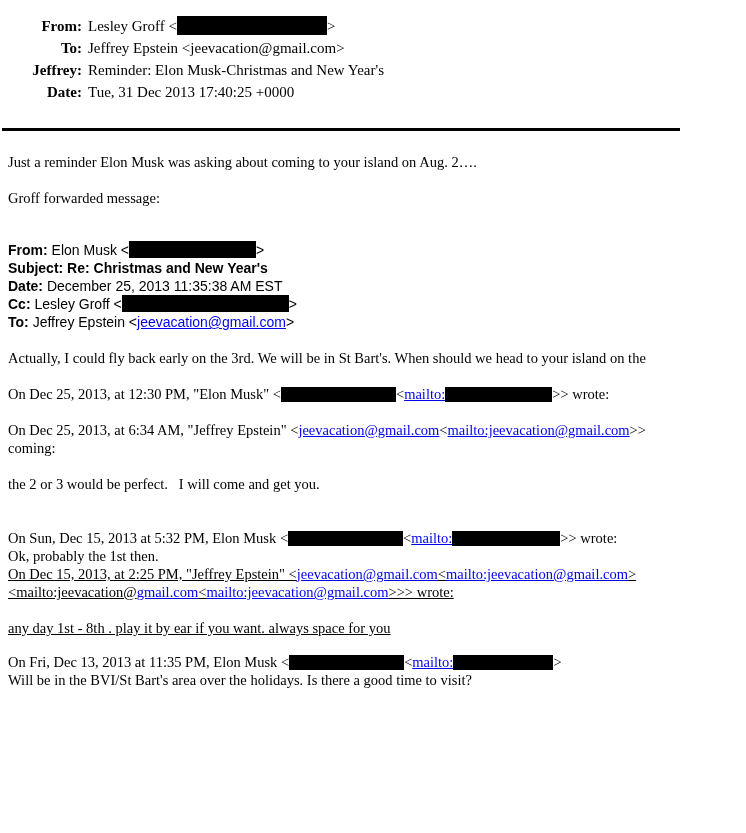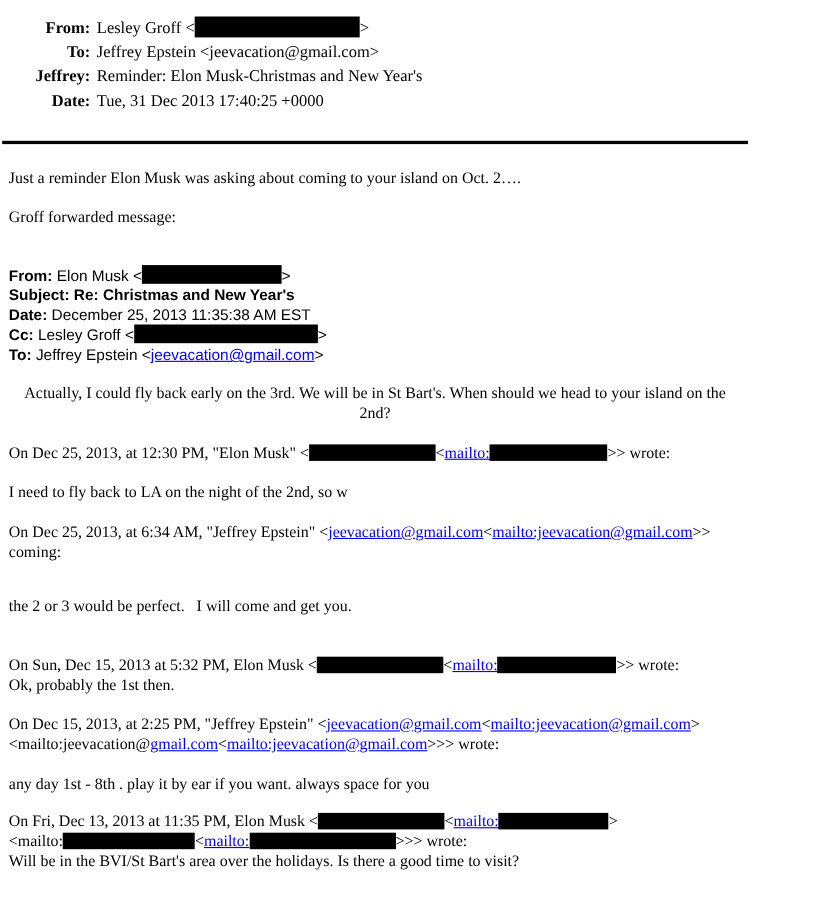--- a/index.html
+++ b/index.html
@@ -59,59 +59,54 @@
         <div class="h-value"><span>Reminder: Elon Musk-Christmas and New Year's</span></div>
       </div>
       <div class="h-row">
         <div class="h-label">Date:</div>
         <div class="h-value"><span>Tue, 31 Dec 2013 17:40:25 +0000</span></div>
       </div>
     </div>
   <div class="rule"></div>
   <div class="email-body" id="email-body">
       <div class="block f-serif" style="margin-top: 22px;">
-        <div class="line"><span>Just a reminder Elon Musk was asking about coming to your island on Oct. 2….</span></div>
+        <div class="line"><span>Just a reminder Elon Musk was asking about coming to your island on Aug. 2….</span></div>
       </div>
       <div class="block f-serif" style="margin-top: 18px;">
         <div class="line"><span>Groff forwarded message:</span></div>
       </div>
       <div class="block f-sans" style="margin-top: 34px;">
         <div class="line"><span class="seg-bold">From: </span><span>Elon Musk &lt;</span><span class="redact" style="width: 127px; height: 17px;"></span><span>&gt;</span></div>
         <div class="line"><span class="seg-bold">Subject: Re: Christmas and New Year's</span></div>
         <div class="line"><span class="seg-bold">Date: </span><span>December 25, 2013 11:35:38 AM EST</span></div>
         <div class="line"><span class="seg-bold">Cc: </span><span>Lesley Groff &lt;</span><span class="redact" style="width: 167px; height: 17px;"></span><span>&gt;</span></div>
         <div class="line"><span class="seg-bold">To: </span><span>Jeffrey Epstein &lt;</span><a class="lnk">jeevacation@gmail.com</a><span>&gt;</span></div>
       </div>
-      <div class="block f-serif" style="margin-top: 18px; text-align: center;">
+      <div class="block f-serif" style="margin-top: 18px;">
         <div class="line"><span>Actually, I could fly back early on the 3rd. We will be in St Bart's. When should we head to your island on the</span></div>
-        <div class="line"><span>2nd?</span></div>
       </div>
       <div class="block f-serif" style="margin-top: 18px;">
         <div class="line"><span>On Dec 25, 2013, at 12:30 PM, "Elon Musk" &lt;</span><span class="redact" style="width: 115px; height: 15px;"></span><span>&lt;</span><a class="lnk">mailto:</a><span class="redact" style="width: 107px; height: 15px;"></span><span>&gt;&gt; wrote:</span></div>
       </div>
       <div class="block f-serif" style="margin-top: 18px;">
-        <div class="line"><span>I need to fly back to LA on the night of the 2nd, so w</span></div>
-      </div>
-      <div class="block f-serif" style="margin-top: 18px;">
         <div class="line"><span>On Dec 25, 2013, at 6:34 AM, "Jeffrey Epstein" &lt;</span><a class="lnk">jeevacation@gmail.com</a><span>&lt;</span><a class="lnk">mailto:jeevacation@gmail.com</a><span>&gt;&gt;</span></div>
         <div class="line"><span>coming:</span></div>
       </div>
-      <div class="block f-serif" style="margin-top: 31px;">
+      <div class="block f-serif" style="margin-top: 18px;">
         <div class="line"><span>the 2 or 3 would be perfect.   I will come and get you.</span></div>
       </div>
       <div class="block f-serif" style="margin-top: 36px;">
         <div class="line"><span>On Sun, Dec 15, 2013 at 5:32 PM, Elon Musk &lt;</span><span class="redact" style="width: 115px; height: 15px;"></span><span>&lt;</span><a class="lnk">mailto:</a><span class="redact" style="width: 108px; height: 15px;"></span><span>&gt;&gt; wrote:</span></div>
         <div class="line"><span>Ok, probably the 1st then.</span></div>
       </div>
-      <div class="block f-serif" style="margin-top: 18px;">
+      <div class="block f-serif" style=" text-decoration: underline;">
         <div class="line"><span>On Dec 15, 2013, at 2:25 PM, "Jeffrey Epstein" &lt;</span><a class="lnk">jeevacation@gmail.com</a><span>&lt;</span><a class="lnk">mailto:jeevacation@gmail.com</a><span>&gt;</span></div>
         <div class="line"><span>&lt;mailto:jeevacation@</span><a class="lnk">gmail.com</a><span>&lt;</span><a class="lnk">mailto:jeevacation@gmail.com</a><span>&gt;&gt;&gt; wrote:</span></div>
       </div>
-      <div class="block f-serif" style="margin-top: 18px;">
+      <div class="block f-serif" style="margin-top: 18px; text-decoration: underline;">
         <div class="line"><span>any day 1st - 8th . play it by ear if you want. always space for you</span></div>
       </div>
       <div class="block f-serif" style="margin-top: 16px;">
         <div class="line"><span>On Fri, Dec 13, 2013 at 11:35 PM, Elon Musk &lt;</span><span class="redact" style="width: 115px; height: 15px;"></span><span>&lt;</span><a class="lnk">mailto:</a><span class="redact" style="width: 100px; height: 15px;"></span><span>&gt;</span></div>
-        <div class="line"><span>&lt;mailto:</span><span class="redact" style="width: 120px; height: 15px;"></span><span>&lt;</span><a class="lnk">mailto:</a><span class="redact" style="width: 133px; height: 15px;"></span><span>&gt;&gt;&gt; wrote:</span></div>
         <div class="line"><span>Will be in the BVI/St Bart's area over the holidays. Is there a good time to visit?</span></div>
       </div>
     </div>
 </div>
 
 </body></html>

